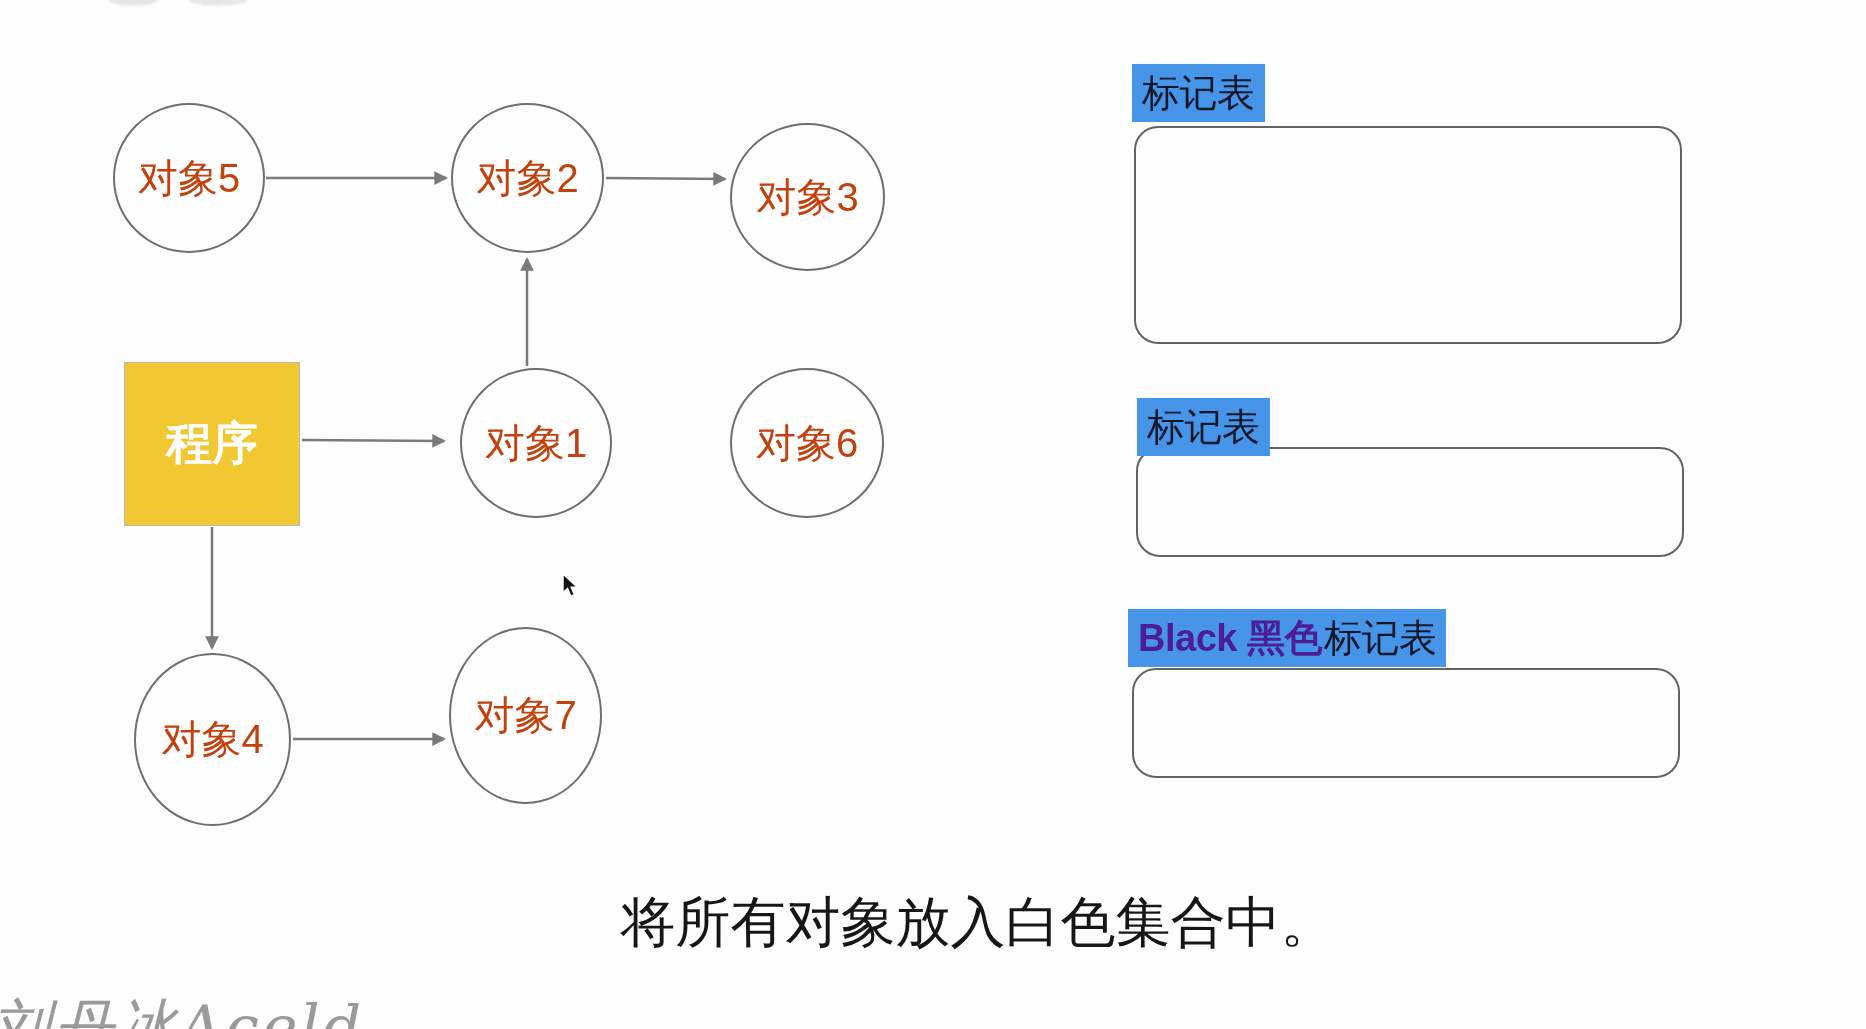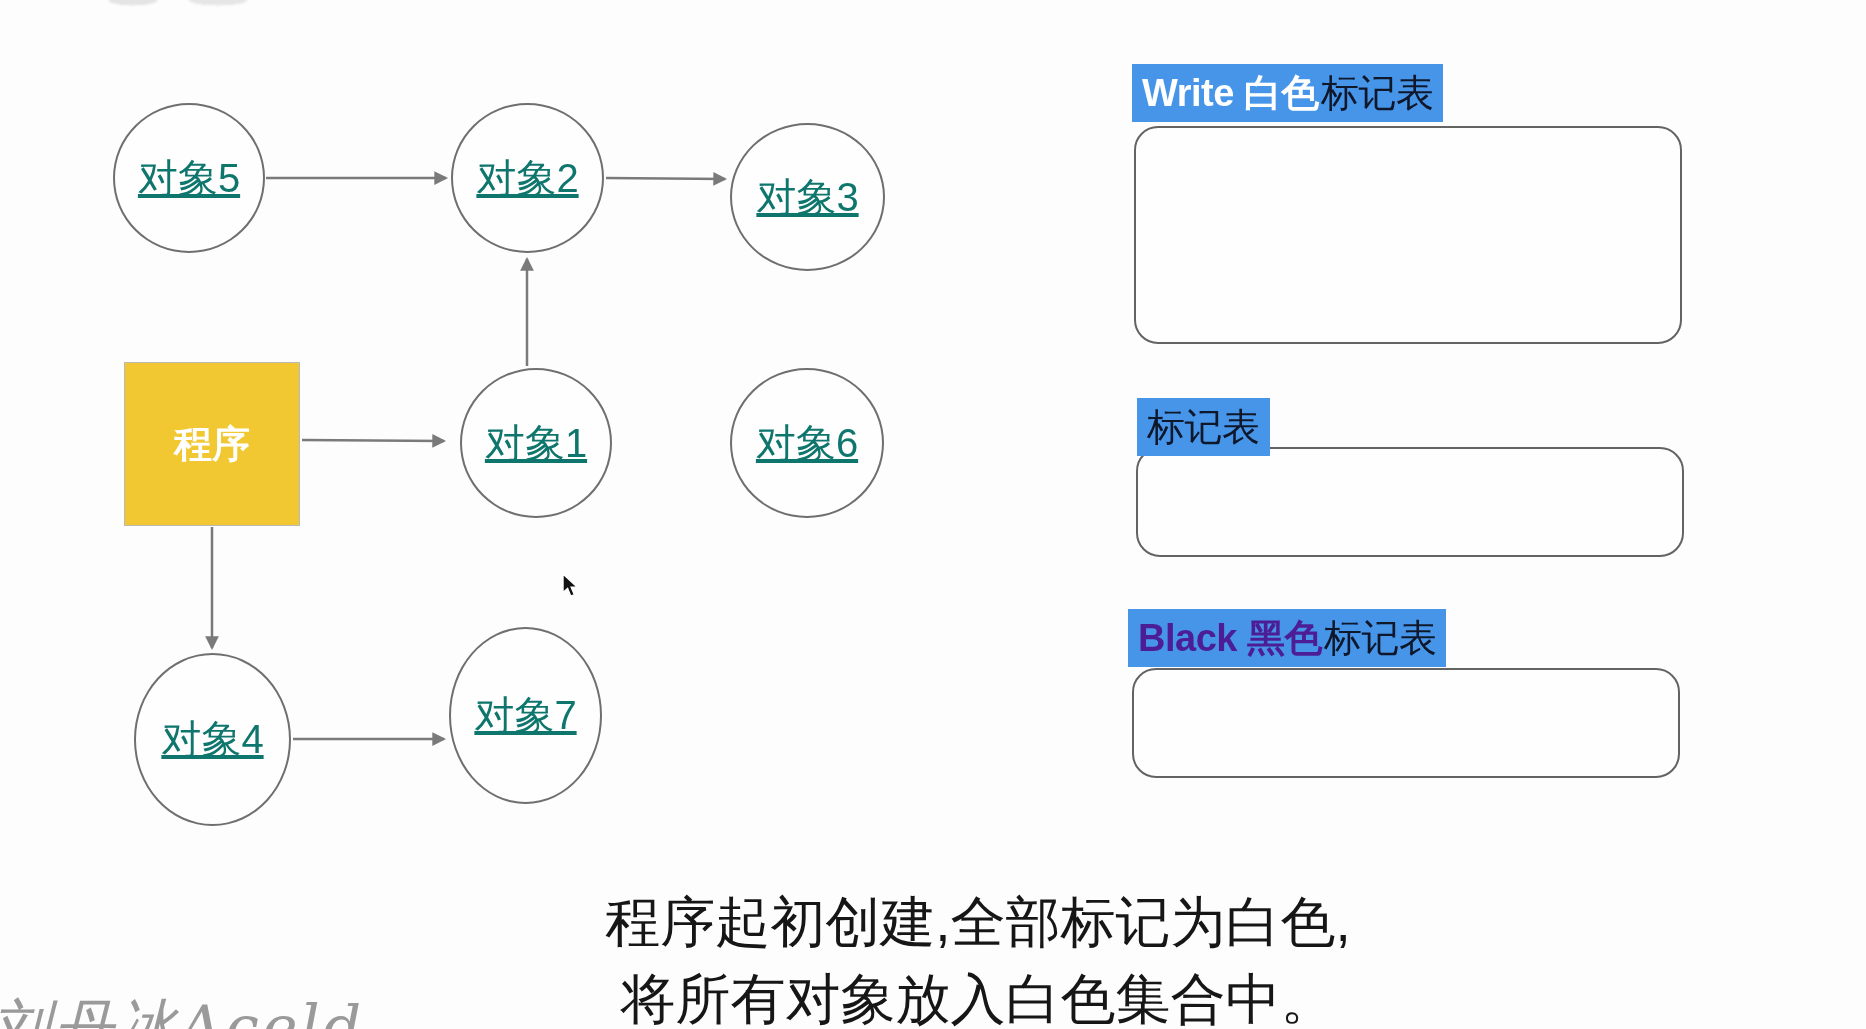--- a/index.html
+++ b/index.html
@@ -6,27 +6,27 @@
   body{
     width:1866px;height:1029px;position:relative;overflow:hidden;
     background:#fdfdfd;
     font-family:"Liberation Sans", sans-serif;
   }
   
   .node{
     position:absolute;box-sizing:border-box;background:#fefefe;
     border:2.5px solid #6f6f6f;border-radius:50%;
     display:flex;align-items:center;justify-content:center;
-    font-size:40px;color:#0f766e;letter-spacing:0;text-decoration:underline;
+    font-size:40px;color:#c2410c;letter-spacing:0;
   }
   .program{
     position:absolute;box-sizing:border-box;left:124px;top:362px;width:176px;height:164px;
     background:#f1c832;border:1.5px solid #b9b9b9;
     display:flex;align-items:center;justify-content:center;
-    font-size:38px;font-weight:bold;color:#ffffff;
+    font-size:46px;font-weight:bold;color:#ffffff;
   }
   
   .edges{position:absolute;left:0;top:0;pointer-events:none;}
   
   .chip{
     position:absolute;box-sizing:border-box;height:58px;
     background:#4795e8;display:inline-flex;align-items:center;
     padding:0 10px;font-size:38px;letter-spacing:-0.5px;white-space:nowrap;z-index:3;
   }
   .chip .t-en{font-weight:bold;margin-right:2px;}
@@ -97,37 +97,35 @@
 <div class="node n-obj3">对象3</div>
 <div class="node n-obj1">对象1</div>
 <div class="node n-obj6">对象6</div>
 <div class="node n-obj4">对象4</div>
 <div class="node n-obj7">对象7</div>
 
 <div class="program">程序</div>
 
 <div class="tbox tbox-write"></div>
 <div class="chip chip-write">
-  <span class="t-en">Write 白色</span>
     <span class="t-suffix">标记表</span>
 </div>
 
 <div class="tbox tbox-grey"></div>
 <div class="chip chip-grey">
     <span class="t-suffix">标记表</span>
 </div>
 
 <div class="tbox tbox-black"></div>
 <div class="chip chip-black">
   <span class="t-en">Black 黑色</span>
     <span class="t-suffix">标记表</span>
 </div>
 
 <div class="caption">
-  <div>程序起初创建,全部标记为白色,</div>
   <div>将所有对象放入白色集合中。</div>
 </div>
 
 <div class="watermark">刘丹冰Aceld</div>
 
 <svg class="cursor" width="22" height="26" viewBox="0 0 22 26">
   <path d="M1,1 L1,19.5 L5.6,15.5 L8.8,23.2 L12.4,21.6 L9.2,14.2 L15.4,14.2 Z" fill="#111111" stroke="#ffffff" stroke-width="1.4"></path>
 </svg>
 
 </body></html>

